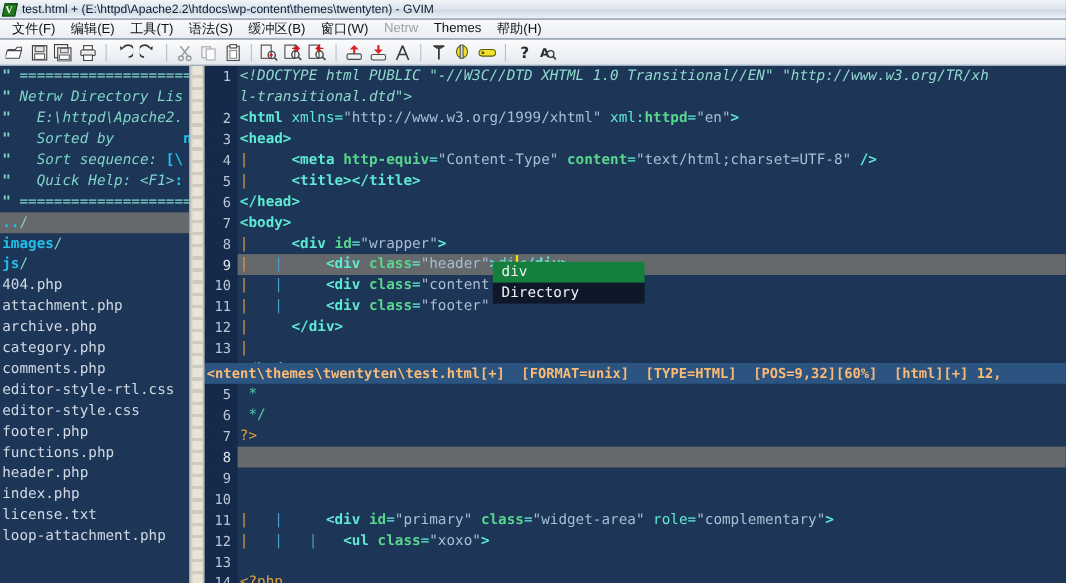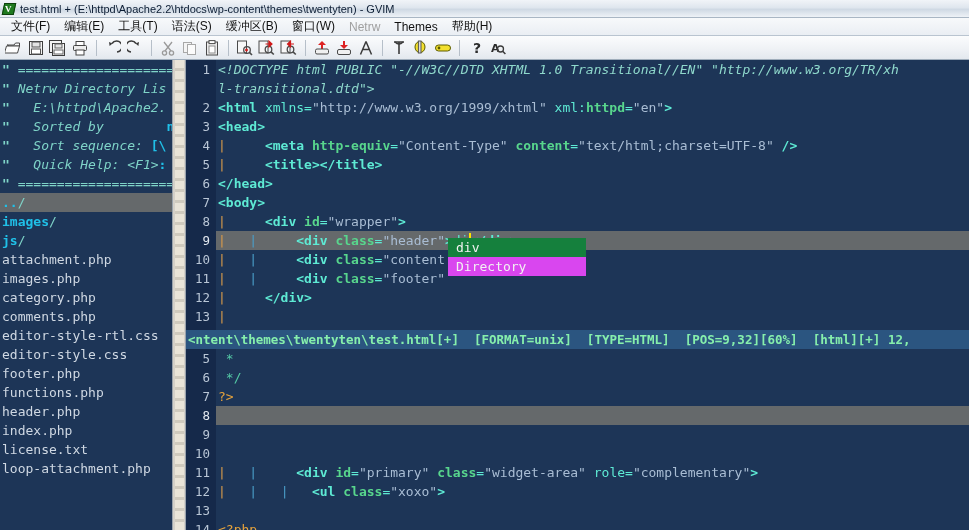--- a/index.html
+++ b/index.html
@@ -36,21 +36,21 @@
     position:absolute; left:3px; top:2px;
     color:#fff; font-size:9px; font-weight:bold;
     font-family:"Liberation Serif", serif;
   }
 
   
   #menubar {
     height: 18px;
     background: linear-gradient(to bottom,#f7f9fb 0%, #eaeef3 100%);
     border-bottom: 1px solid #b9c4d0;
-    display: flex; align-items: center;
+    display: flex; align-items: flex-start;
     font-family: "Liberation Sans", sans-serif;
     font-size: 12px;
     color: #111;
     padding-left: 4px;
   }
   .menu-item { padding: 0 7px; cursor: default; white-space: nowrap; }
   .menu-item.dim { color: #a0a0a0; }
 
   
   #toolbar {
@@ -163,41 +163,41 @@
 
   .cursor-block {
     display:inline-block; width:2px; height:15px;
     background:#ffe400; vertical-align:-3px;
   }
 
   
   .statusline {
     height: 19px; line-height: 19px;
     background: #2b5580;
-    color: #86efac;
+    color: #fdba74;
     font-size: 12.5px;
     font-weight: bold;
     white-space: pre;
     overflow: hidden;
     padding-left: 2px;
     font-family: "DejaVu Sans Mono", monospace;
   }
 
   
   #popup {
     position: absolute;
     left: 262px; top: 178px;
     width: 138px;
     z-index: 40;
     font-size: 13px;
     font-family: "DejaVu Sans Mono", monospace;
   }
   .pitem { height: 19px; line-height: 19px; padding-left: 8px; white-space: pre; }
   .pitem.sel { background: #15803d; color: #f2f2f2; }
-  .pitem.norm { background: #d946ef; color: #f2f2f2; }
+  .pitem.norm { background: #0f172a; color: #f2f2f2; }
 </style>
 </head>
 <body>
 
 <div id="titlebar">
   <span id="vim-logo">
     <span class="body"></span>
     <span class="glyph">V</span>
   </span>
   <span>test.html + (E:\httpd\Apache2.2\htdocs\wp-content\themes\twentyten) - GVIM</span>
@@ -363,22 +363,23 @@
       <div class="nline"><span class="n-quote">"</span><span class="n-comment"> ============================</span></div>
       <div class="nline"><span class="n-quote">"</span><span class="n-comment"> Netrw Directory Lis</span></div>
       <div class="nline"><span class="n-quote">"</span><span class="n-comment">   E:\httpd\Apache2.</span></div>
       <div class="nline"><span class="n-quote">"</span><span class="n-comment">   Sorted by        </span><span class="n-key">na</span></div>
       <div class="nline"><span class="n-quote">"</span><span class="n-comment">   Sort sequence: </span><span class="n-key">[\</span></div>
       <div class="nline"><span class="n-quote">"</span><span class="n-comment">   Quick Help: &lt;F1&gt;</span><span class="n-key">:</span></div>
       <div class="nline"><span class="n-quote">"</span><span class="n-comment"> ============================</span></div>
       <div class="nline cursorline"><span class="n-dir">..</span><span class="n-slash">/</span></div>
       <div class="nline"><span class="n-dir">images</span><span class="n-slash">/</span></div>
       <div class="nline"><span class="n-dir">js</span><span class="n-slash">/</span></div>
+      <div class="nline"><span class="n-file">404.php</span></div>
       <div class="nline"><span class="n-file">attachment.php</span></div>
-      <div class="nline"><span class="n-file">images.php</span></div>
+      <div class="nline"><span class="n-file">archive.php</span></div>
       <div class="nline"><span class="n-file">category.php</span></div>
       <div class="nline"><span class="n-file">comments.php</span></div>
       <div class="nline"><span class="n-file">editor-style-rtl.css</span></div>
       <div class="nline"><span class="n-file">editor-style.css</span></div>
       <div class="nline"><span class="n-file">footer.php</span></div>
       <div class="nline"><span class="n-file">functions.php</span></div>
       <div class="nline"><span class="n-file">header.php</span></div>
       <div class="nline"><span class="n-file">index.php</span></div>
       <div class="nline"><span class="n-file">license.txt</span></div>
       <div class="nline"><span class="n-file">loop-attachment.php</span></div>

